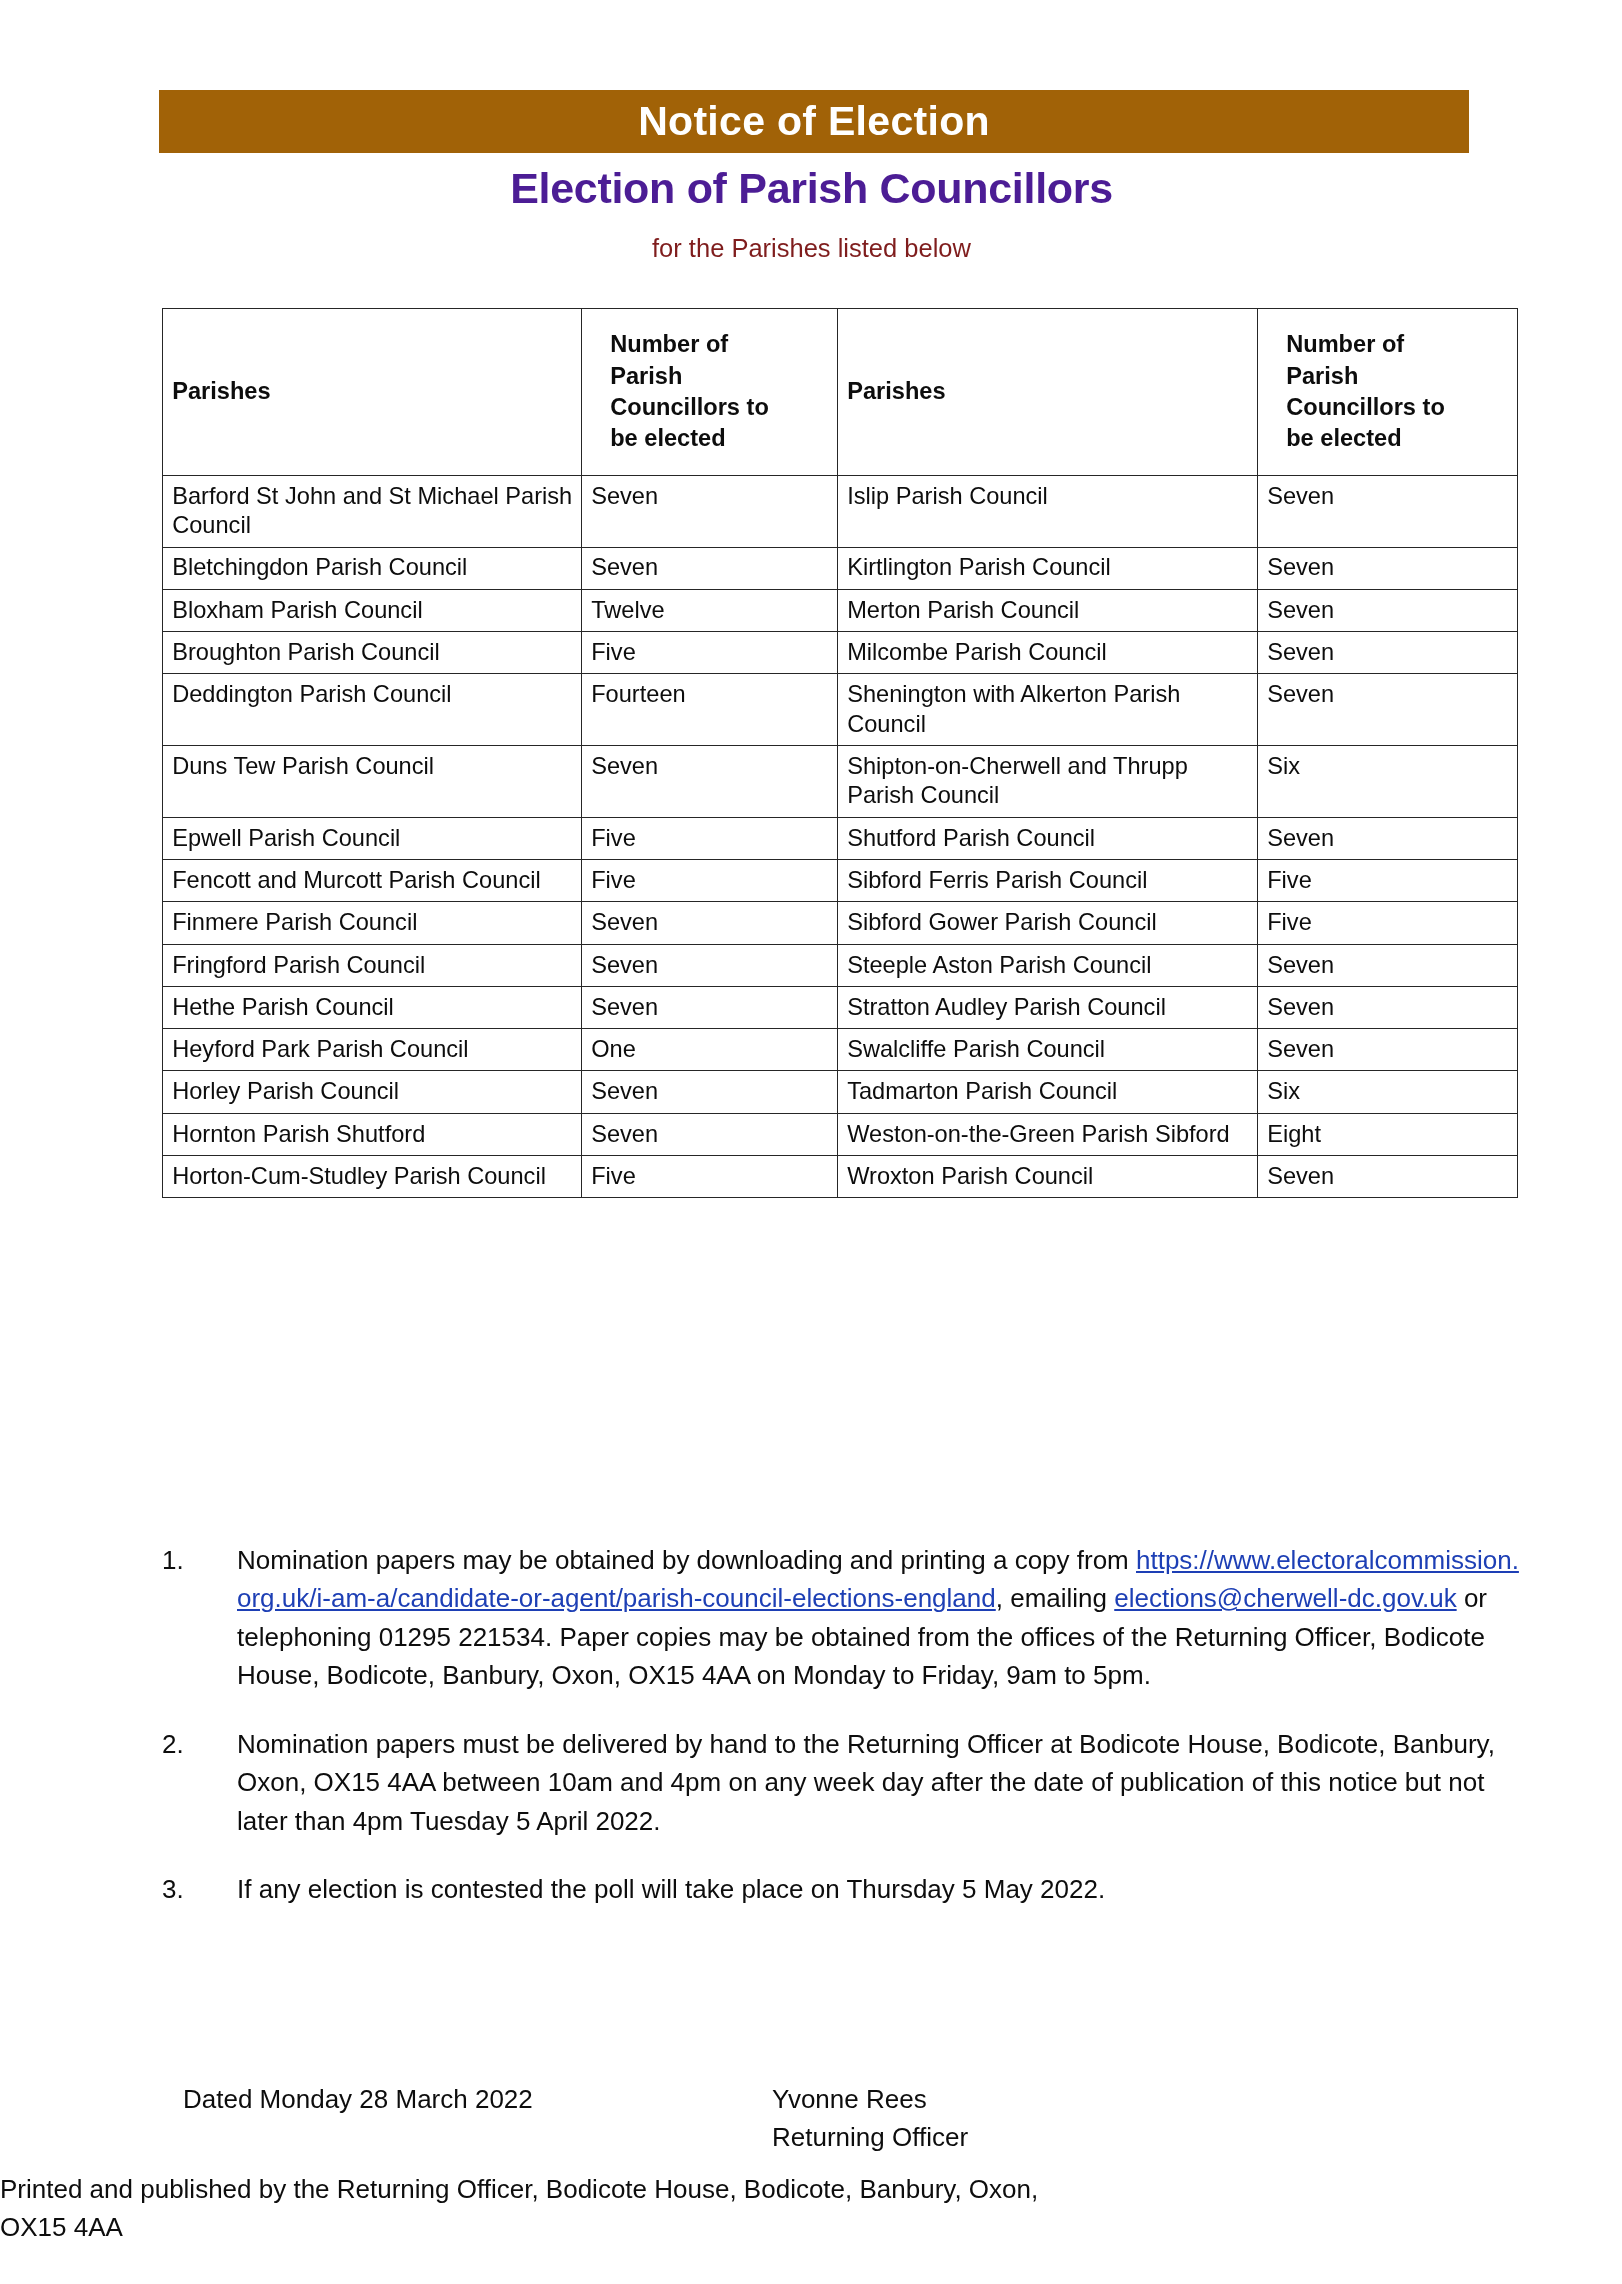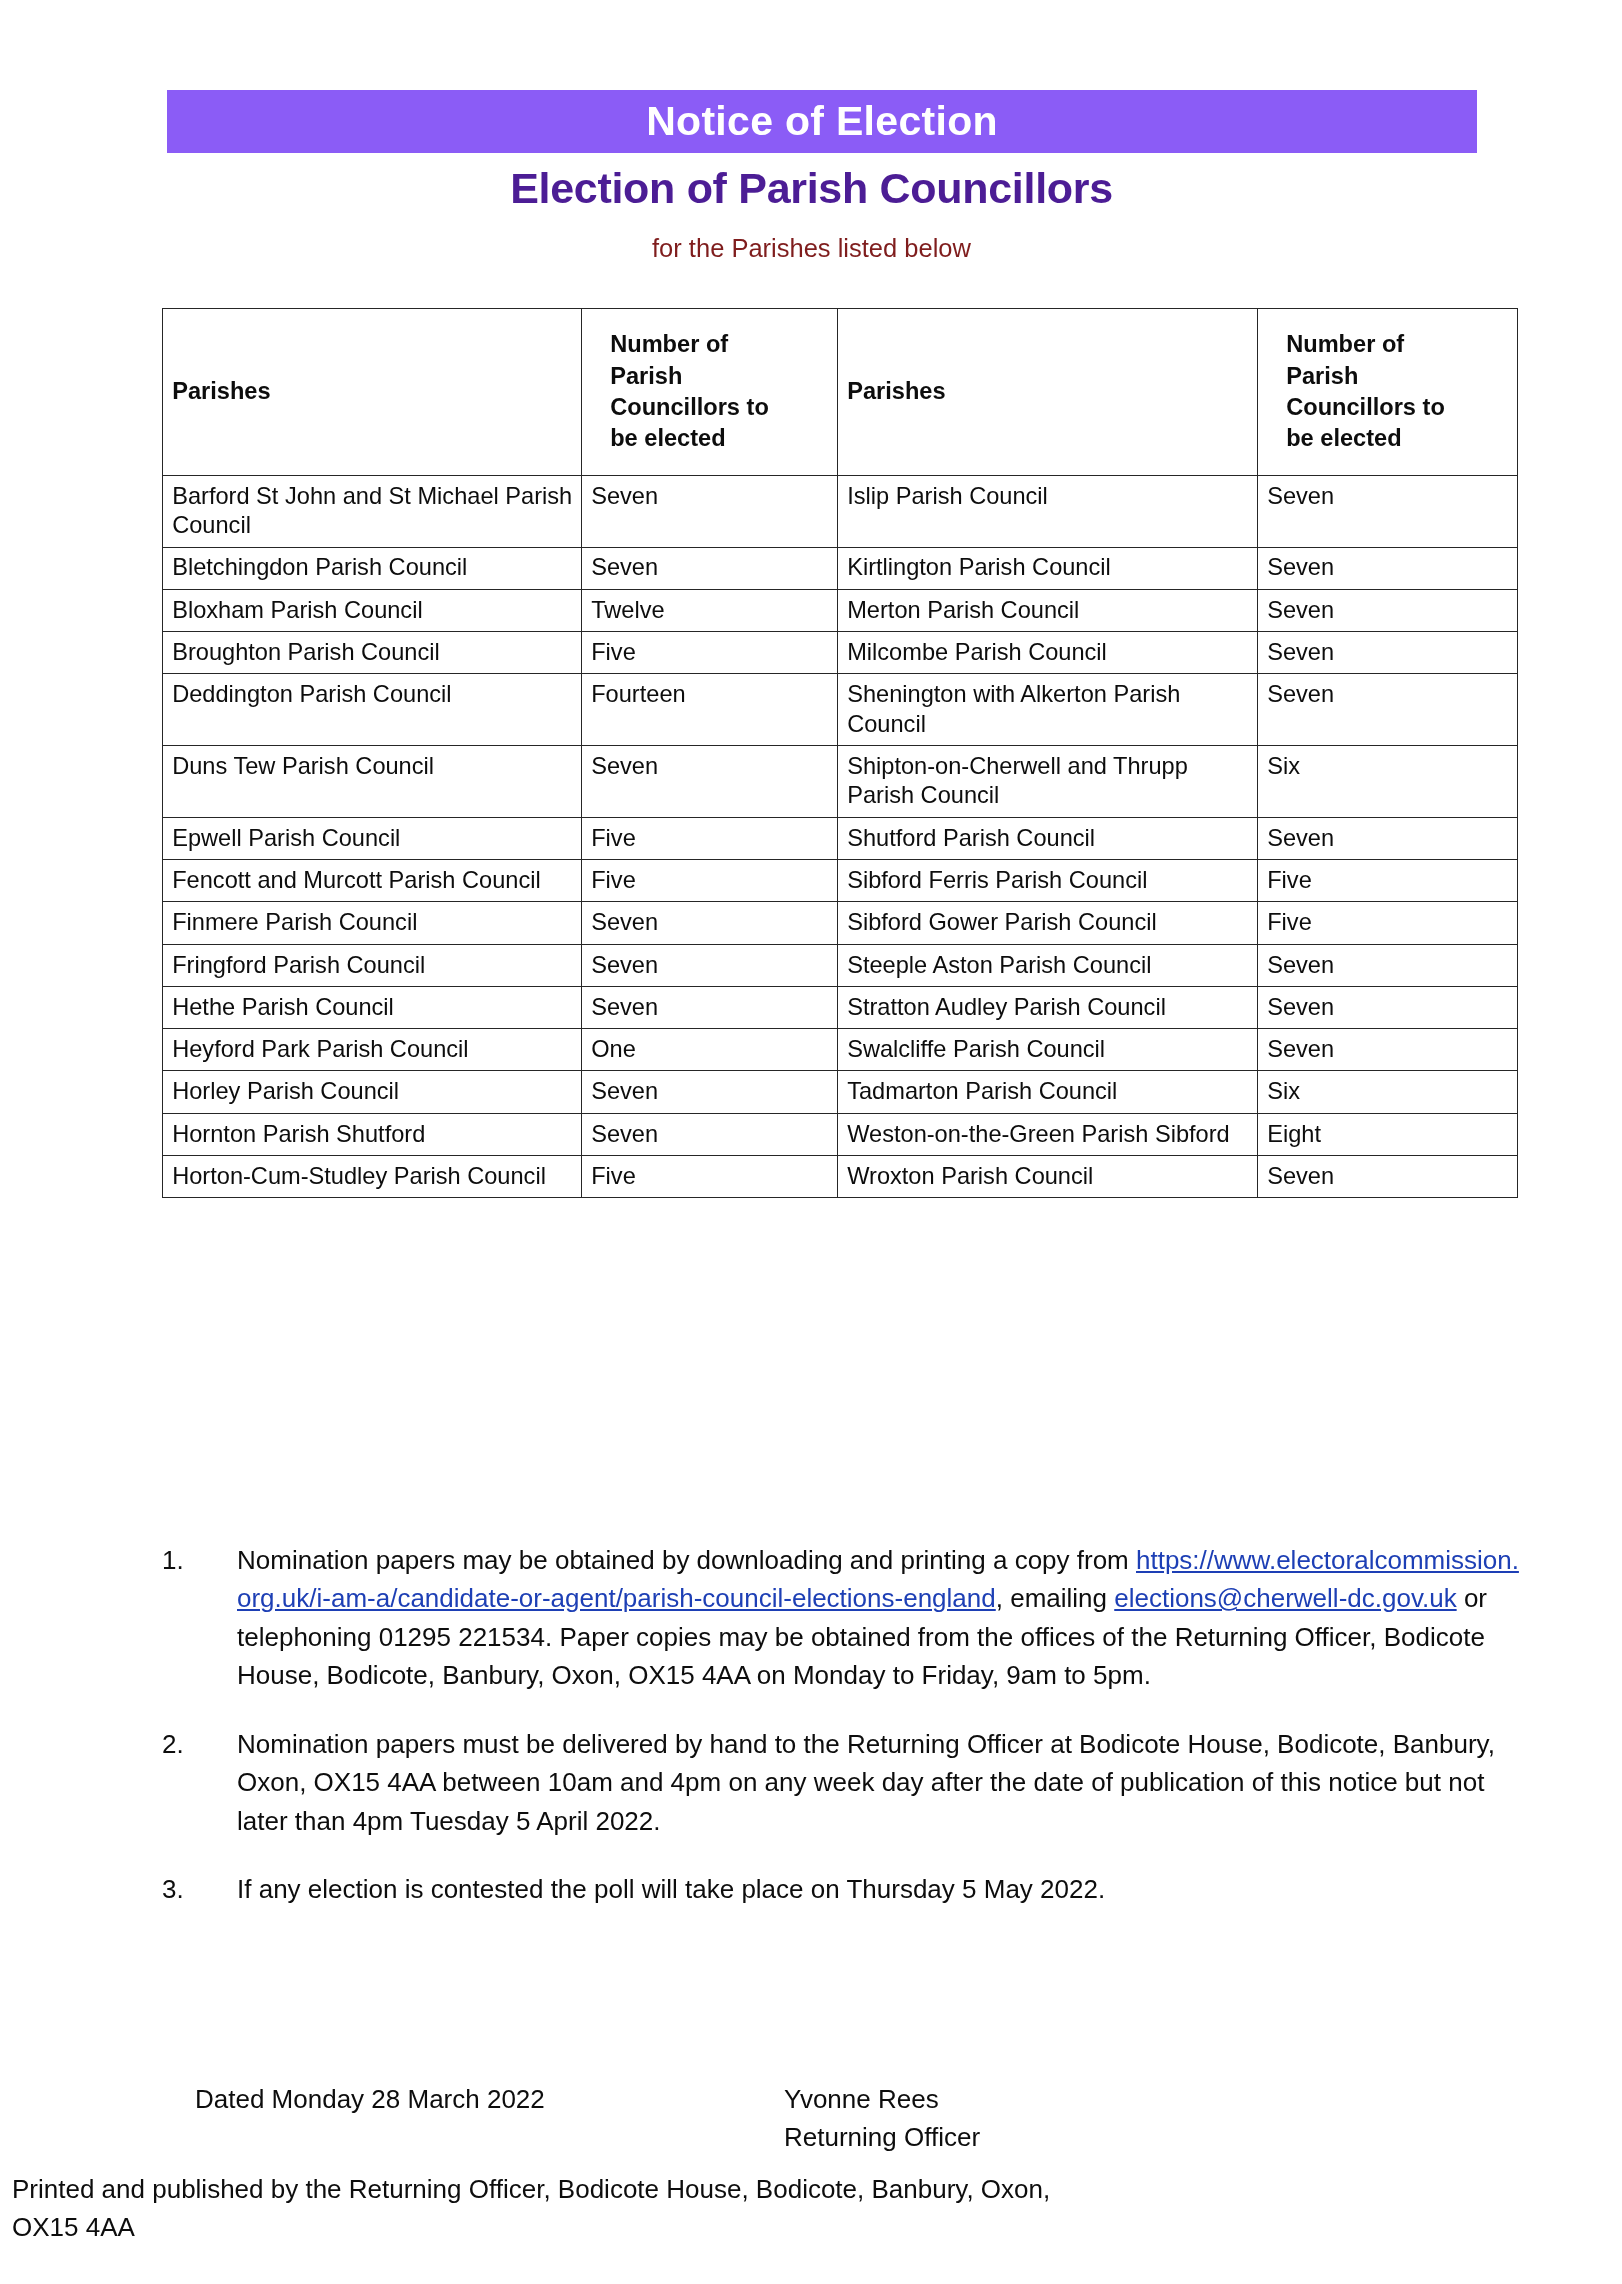--- a/index.html
+++ b/index.html
@@ -23,25 +23,24 @@
     background: #ffffff;
   }
 
   
   .banner {
     position: absolute;
     left: 159px;
     top: 90px;
     width: 1310px;
     height: 63px;
-    background: #8b5cf6;
+    background: #a16207;
     display: flex;
     align-items: center;
     justify-content: center;
-    margin-left: 8px;
   }
   .banner-title {
     color: #ffffff;
     font-size: 41px;
     font-weight: bold;
     letter-spacing: 0.3px;
     line-height: 1;
     white-space: nowrap;
   }
 
@@ -130,21 +129,21 @@
   }
   .lnk {
     color: #1d3fb5;
     text-decoration: underline;
     word-break: break-all;
   }
 
   
   .footer {
     position: absolute;
-    left: 12px;
+    left: 0;
     top: 2081px;
     width: 1312px;
   }
   .sig-row {
     position: relative;
     height: 85px;
     margin-left: 183px;
   }
   .dated {
     position: absolute;

